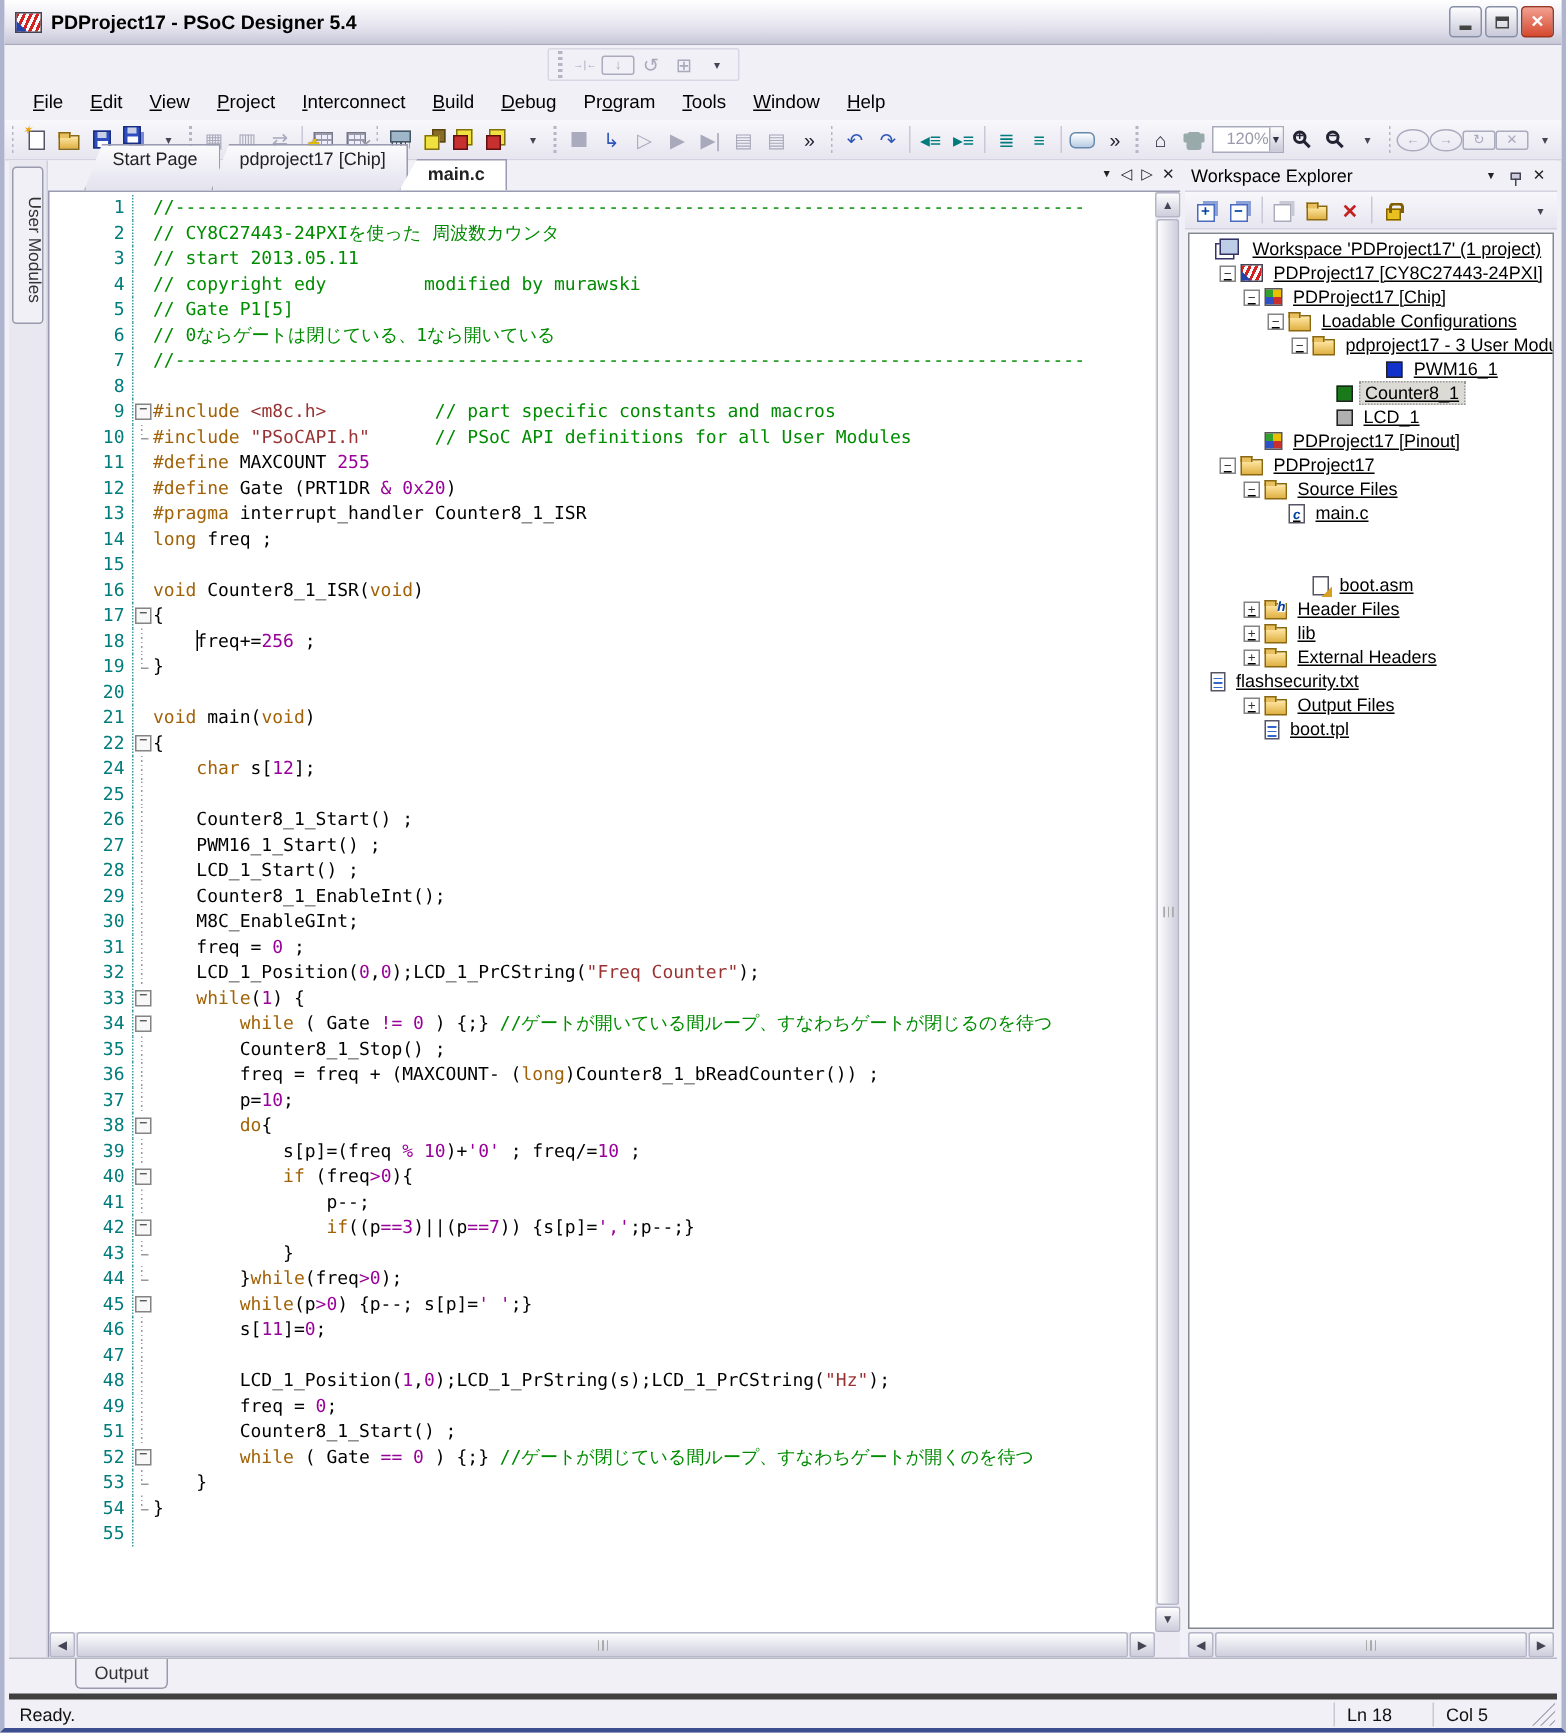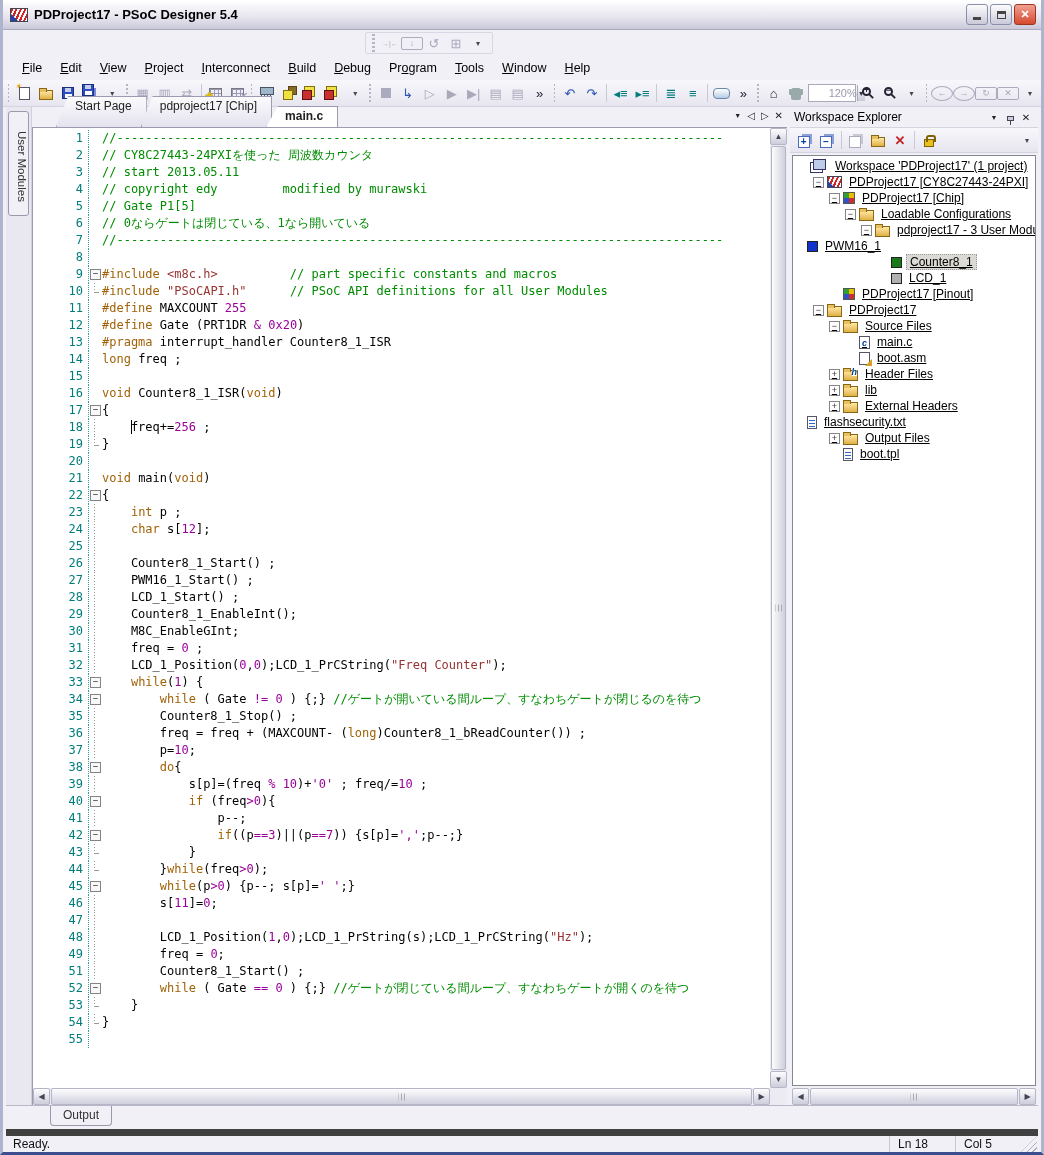--- a/index.html
+++ b/index.html
@@ -31,21 +31,21 @@
   .toolbar { height:27px; display:flex; align-items:center; background:linear-gradient(#F8F7FB,#E7E6F0); padding-left:2px;
              border-bottom:1px solid #D4D3E0; }
   .grip { width:3px; height:18px; margin:0 4px 0 3px;
           background:repeating-linear-gradient(180deg,#B6B5C6 0 2px,transparent 2px 4px); }
   .sep { width:1px; height:18px; background:#C9C8D6; margin:0 3px; }
   .tb-item { min-width:22px; height:21px; display:flex; align-items:center; justify-content:center;
              font-size:13px; color:#223; border-radius:2px; position:relative; }
   .tb-item.dis { color:#A9A9BC; }
   .caret-sm { font-size:8px; color:#445; width:10px; text-align:center; }
   .tb-combo { width:48px; height:18px; border:1px solid #A9A9BC; background:#fff; display:flex; align-items:center; margin:0 1px; }
-  .tb-combo span { flex:1; font-size:11px; color:#9A9AAC; padding-left:20px; }
+  .tb-combo span { flex:1; font-size:11px; color:#9A9AAC; padding-left:9px; }
   .tb-combo .dd { width:14px; height:16px; background:linear-gradient(#FDFDFE,#C9C9D9); border-left:1px solid #A9A9BC;
                   font-size:7px; color:#334; display:flex; align-items:center; justify-content:center; }
   
   .ic { position:relative; display:inline-block; }
   .ic-page { width:11px; height:13px; background:#fff; border:1px solid #556; }
   .ic-page.spark::before { content:"✶"; color:#E8A000; font-size:8px; position:absolute; top:-6px; left:-5px; }
   .ic-folder { width:14px; height:10px; background:linear-gradient(#FFE9A6,#E0B044); border:1px solid #8A6914; margin-top:3px; }
   .ic-folder::before { content:""; position:absolute; top:-3px; left:-1px; width:6px; height:3px; background:#E8C060; border:1px solid #8A6914; border-bottom:none; }
   .ic-floppy { width:12px; height:12px; background:#2E4EC0; border:1px solid #1A2E80; }
   .ic-floppy::before { content:""; position:absolute; left:2px; top:0; width:6px; height:4px; background:#C8D0E8; }
@@ -149,21 +149,21 @@
   .ico-sq { width:11px; height:11px; border:1px solid #222; }
   .ico-file { width:11px; height:13px; background:#fff; border:1px solid #556; text-align:center; font-size:9px; font-weight:bold; color:#0040A0; line-height:12px; position:relative; }
   .ico-file.asm::after { content:""; position:absolute; right:-3px; bottom:-2px; border-left:7px solid transparent; border-bottom:7px solid #D8A020; }
   .ico-doc { width:10px; height:13px; background:#fff; border:1px solid #556; }
   .ico-doc::after { content:""; position:absolute; left:1px; right:1px; top:3px; height:8px;
       background:repeating-linear-gradient(180deg,#36C 0 1px,transparent 1px 3px); display:block; }
   
   .outstrip { position:absolute; left:3px; right:3px; top:1105px; height:24px; background:#F1F0F7; border-top:1px solid #B8B7C6; }
   .outtab { position:absolute; left:44px; top:0; height:20px; padding:2px 12px; font-size:12px; color:#333;
             background:#F1F0F7; border:1px solid #9A9AAE; border-top:none; border-radius:0 0 4px 4px; }
-  .statusbar { position:absolute; left:3px; right:3px; top:1129px; height:23px; background:#F1F0F7; border-top:7px solid #404040;
+  .statusbar { position:absolute; left:3px; right:3px; top:1129px; height:23px; background:#F1F0F7; border-top:4px solid #404040;
                display:flex; align-items:center; font-size:12px; color:#111; }
   .st-ready { flex:1; padding-left:7px; }
   .st-cell { width:66px; border-left:1px solid #C8C7D4; padding-left:8px; height:16px; line-height:16px; }
   .st-grip { width:16px; height:16px; margin-right:1px;
       background:repeating-linear-gradient(135deg,transparent 0 3px,#B0AFC0 3px 4px); clip-path:polygon(100% 0,100% 100%,0 100%); }
 </style>
 </head>
 <body>
 
 <div class="window">
@@ -329,21 +329,20 @@
             <div class="code-line"><div class="gutter-num">13</div><div class="fold"></div><pre class="code-text"><span class="tk-k">#pragma</span><span class="tk-p"> interrupt_handler Counter8_1_ISR</span></pre></div>
             <div class="code-line"><div class="gutter-num">14</div><div class="fold"></div><pre class="code-text"><span class="tk-k">long</span><span class="tk-p"> freq ;</span></pre></div>
             <div class="code-line"><div class="gutter-num">15</div><div class="fold"></div><pre class="code-text"></pre></div>
             <div class="code-line"><div class="gutter-num">16</div><div class="fold"></div><pre class="code-text"><span class="tk-k">void</span><span class="tk-p"> Counter8_1_ISR(</span><span class="tk-k">void</span><span class="tk-p">)</span></pre></div>
             <div class="code-line"><div class="gutter-num">17</div><div class="fold f-b"></div><pre class="code-text"><span class="tk-p">{</span></pre></div>
             <div class="code-line"><div class="gutter-num">18</div><div class="fold f-v"></div><pre class="code-text"><span class="tk-p">    freq+=</span><span class="tk-n">256</span><span class="tk-p"> ;</span><span class="caret"></span></pre></div>
             <div class="code-line"><div class="gutter-num">19</div><div class="fold f-e"></div><pre class="code-text"><span class="tk-p">}</span></pre></div>
             <div class="code-line"><div class="gutter-num">20</div><div class="fold"></div><pre class="code-text"></pre></div>
             <div class="code-line"><div class="gutter-num">21</div><div class="fold"></div><pre class="code-text"><span class="tk-k">void</span><span class="tk-p"> main(</span><span class="tk-k">void</span><span class="tk-p">)</span></pre></div>
             <div class="code-line"><div class="gutter-num">22</div><div class="fold f-b"></div><pre class="code-text"><span class="tk-p">{</span></pre></div>
-            <div class="code-line"><div class="gutter-num">23</div><div class="fold f-v"></div><pre class="code-text"><span class="tk-p">    </span><span class="tk-k">int</span><span class="tk-p"> p ;</span></pre></div>
             <div class="code-line"><div class="gutter-num">24</div><div class="fold f-v"></div><pre class="code-text"><span class="tk-p">    </span><span class="tk-k">char</span><span class="tk-p"> s[</span><span class="tk-n">12</span><span class="tk-p">];</span></pre></div>
             <div class="code-line"><div class="gutter-num">25</div><div class="fold f-v"></div><pre class="code-text"></pre></div>
             <div class="code-line"><div class="gutter-num">26</div><div class="fold f-v"></div><pre class="code-text"><span class="tk-p">    Counter8_1_Start() ;</span></pre></div>
             <div class="code-line"><div class="gutter-num">27</div><div class="fold f-v"></div><pre class="code-text"><span class="tk-p">    PWM16_1_Start() ;</span></pre></div>
             <div class="code-line"><div class="gutter-num">28</div><div class="fold f-v"></div><pre class="code-text"><span class="tk-p">    LCD_1_Start() ;</span></pre></div>
             <div class="code-line"><div class="gutter-num">29</div><div class="fold f-v"></div><pre class="code-text"><span class="tk-p">    Counter8_1_EnableInt();</span></pre></div>
             <div class="code-line"><div class="gutter-num">30</div><div class="fold f-v"></div><pre class="code-text"><span class="tk-p">    M8C_EnableGInt;</span></pre></div>
             <div class="code-line"><div class="gutter-num">31</div><div class="fold f-v"></div><pre class="code-text"><span class="tk-p">    freq = </span><span class="tk-n">0</span><span class="tk-p"> ;</span></pre></div>
             <div class="code-line"><div class="gutter-num">32</div><div class="fold f-v"></div><pre class="code-text"><span class="tk-p">    LCD_1_Position(</span><span class="tk-n">0</span><span class="tk-p">,</span><span class="tk-n">0</span><span class="tk-p">);LCD_1_PrCString(</span><span class="tk-s">"Freq Counter"</span><span class="tk-p">);</span></pre></div>
             <div class="code-line"><div class="gutter-num">33</div><div class="fold f-b"></div><pre class="code-text"><span class="tk-p">    </span><span class="tk-k">while</span><span class="tk-p">(</span><span class="tk-n">1</span><span class="tk-p">) {</span></pre></div>
@@ -432,21 +431,21 @@
           <div class="trow" style="padding-left: 52px;">
             <div class="exp">−</div>
             <i class="ic ti ico-folder"></i>
             <span class="tlabel">Loadable Configurations</span>
           </div>
           <div class="trow" style="padding-left: 68px;">
             <div class="exp">−</div>
             <i class="ic ti ico-folder"></i>
             <span class="tlabel">pdproject17 - 3 User Modules</span>
           </div>
-          <div class="trow" style="">
+          <div class="trow" style="padding-left: 84px; justify-content: center;">
             <div style="width: 14px; flex: 0 0 auto;"></div>
             <i class="ic ti ico-sq" style="background: rgb(17, 51, 204);"></i>
             <span class="tlabel">PWM16_1</span>
           </div>
           <div class="trow sel" style="padding-left: 84px;">
             <div style="width: 14px; flex: 0 0 auto;"></div>
             <i class="ic ti ico-sq" style="background: rgb(26, 122, 26);"></i>
             <span class="tlabel">Counter8_1</span>
           </div>
           <div class="trow" style="padding-left: 84px;">
@@ -467,21 +466,21 @@
           <div class="trow" style="padding-left: 36px;">
             <div class="exp">−</div>
             <i class="ic ti ico-folder"></i>
             <span class="tlabel">Source Files</span>
           </div>
           <div class="trow" style="padding-left: 52px;">
             <div style="width: 14px; flex: 0 0 auto;"></div>
             <i class="ic ti ico-file">c</i>
             <span class="tlabel">main.c</span>
           </div>
-          <div class="trow" style="padding-left: 52px;">
+          <div class="trow" style="padding-left: 68px; margin-top: 32px;">
             <div style="width: 14px; flex: 0 0 auto;"></div>
             <i class="ic ti ico-file asm"></i>
             <span class="tlabel">boot.asm</span>
           </div>
           <div class="trow" style="padding-left: 36px;">
             <div class="exp">+</div>
             <i class="ic ti ico-folder h"></i>
             <span class="tlabel">Header Files</span>
           </div>
           <div class="trow" style="padding-left: 36px;">

